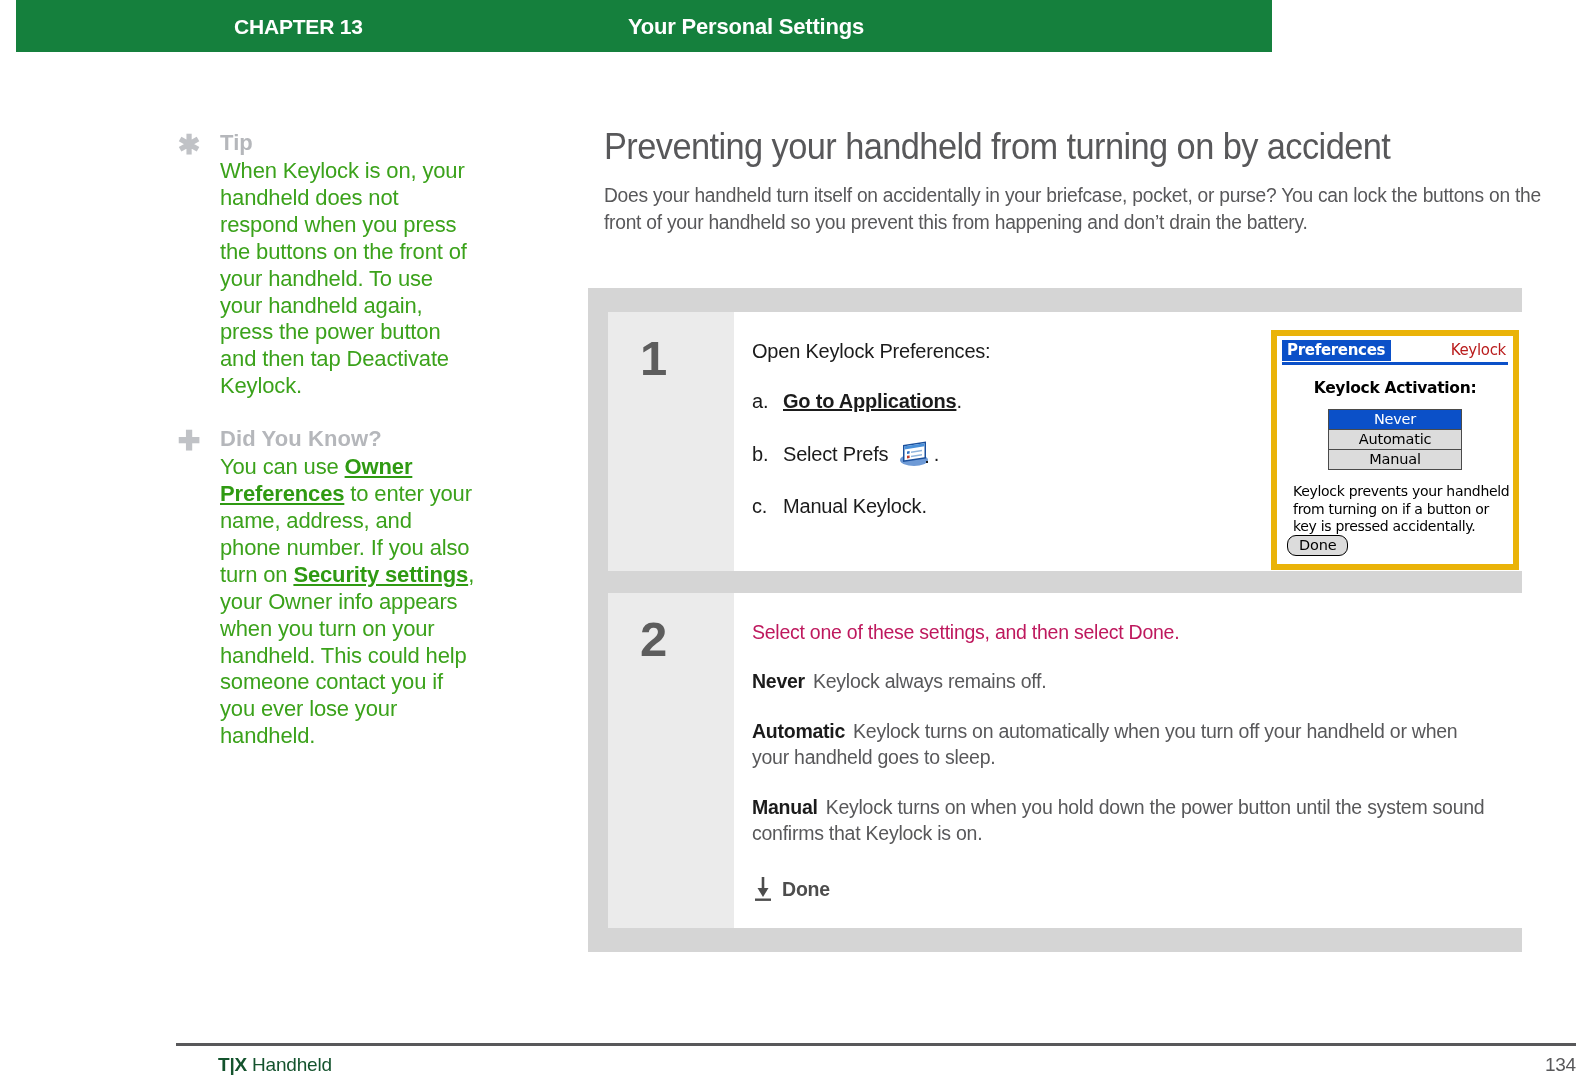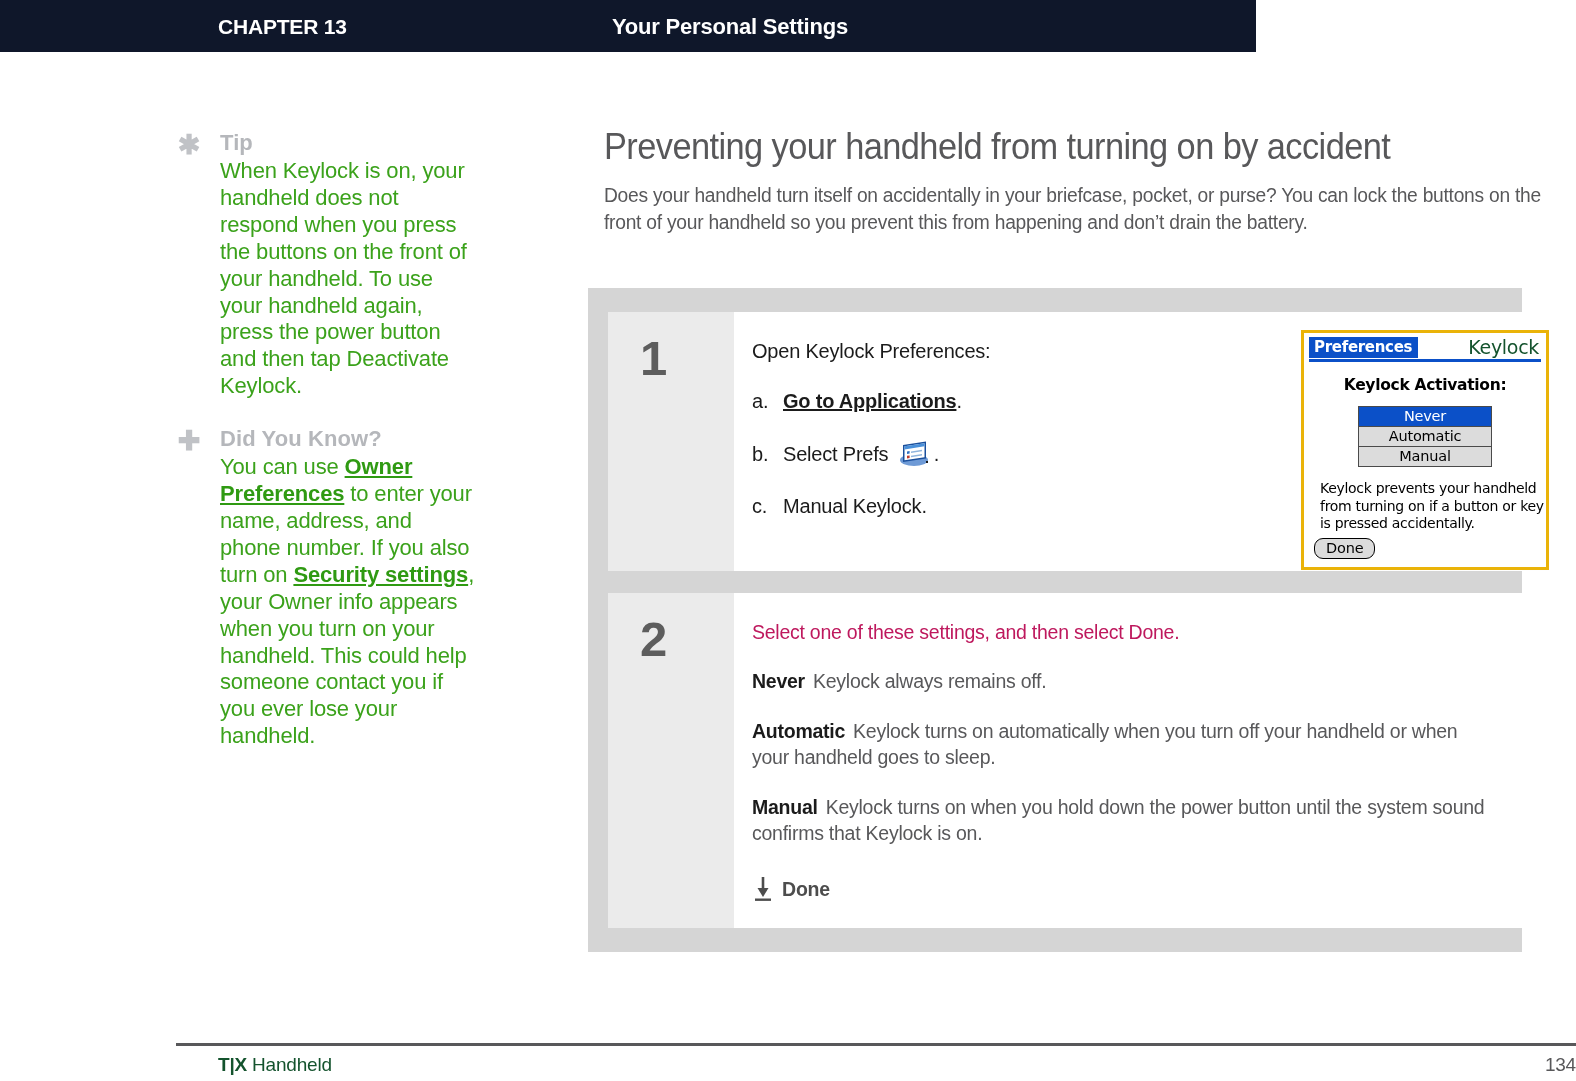--- a/index.html
+++ b/index.html
@@ -12,24 +12,24 @@
     background: #ffffff;
     font-family: "Liberation Sans", sans-serif;
     position: relative;
     overflow: hidden;
     color: #4d4d4d;
   }
 
   
   .chapter-bar {
     position: absolute;
-    left: 0; top: 0;
+    left: 16px; top: 0;
     width: 1256px;
     height: 52px;
-    background: #0f172a;
+    background: #15803d;
   }
   .chapter-label {
     position: absolute;
     left: 218px; top: 15px;
     font-size: 21px;
     font-weight: bold;
     color: #ffffff;
     letter-spacing: -0.2px;
     white-space: nowrap;
   }
@@ -178,25 +178,25 @@
     width: 34px;
     height: 28px;
     position: relative;
     vertical-align: -7px;
     margin: 0 3px;
   }
 
   
   .palm-shot {
     position: absolute;
-    left: 567px;
+    left: 537px;
     top: 18px;
     width: 248px;
     height: 240px;
-    border: 3px solid #eab308;
+    border: 6px solid #eab308;
     background: #ffffff;
     box-sizing: border-box;
     font-family: "DejaVu Sans", sans-serif;
   }
   .palm-titlebar {
     position: relative;
     height: 22px;
     border-bottom: 3px solid #0b50c8;
     margin: 4px 5px 0 5px;
   }
@@ -207,22 +207,22 @@
     color: #ffffff;
     font-size: 15px;
     font-weight: bold;
     padding: 1px 6px 2px 5px;
     line-height: 18px;
     letter-spacing: -0.3px;
   }
   .palm-screen-name {
     position: absolute;
     right: 2px; top: 1px;
-    color: #14532d;
-    font-size: 19px;
+    color: #b91c1c;
+    font-size: 15px;
     line-height: 18px;
     letter-spacing: -0.3px;
   }
   .palm-heading {
     text-align: center;
     font-size: 15.5px;
     font-weight: bold;
     color: #000000;
     margin-top: 14px;
     letter-spacing: -0.3px;

